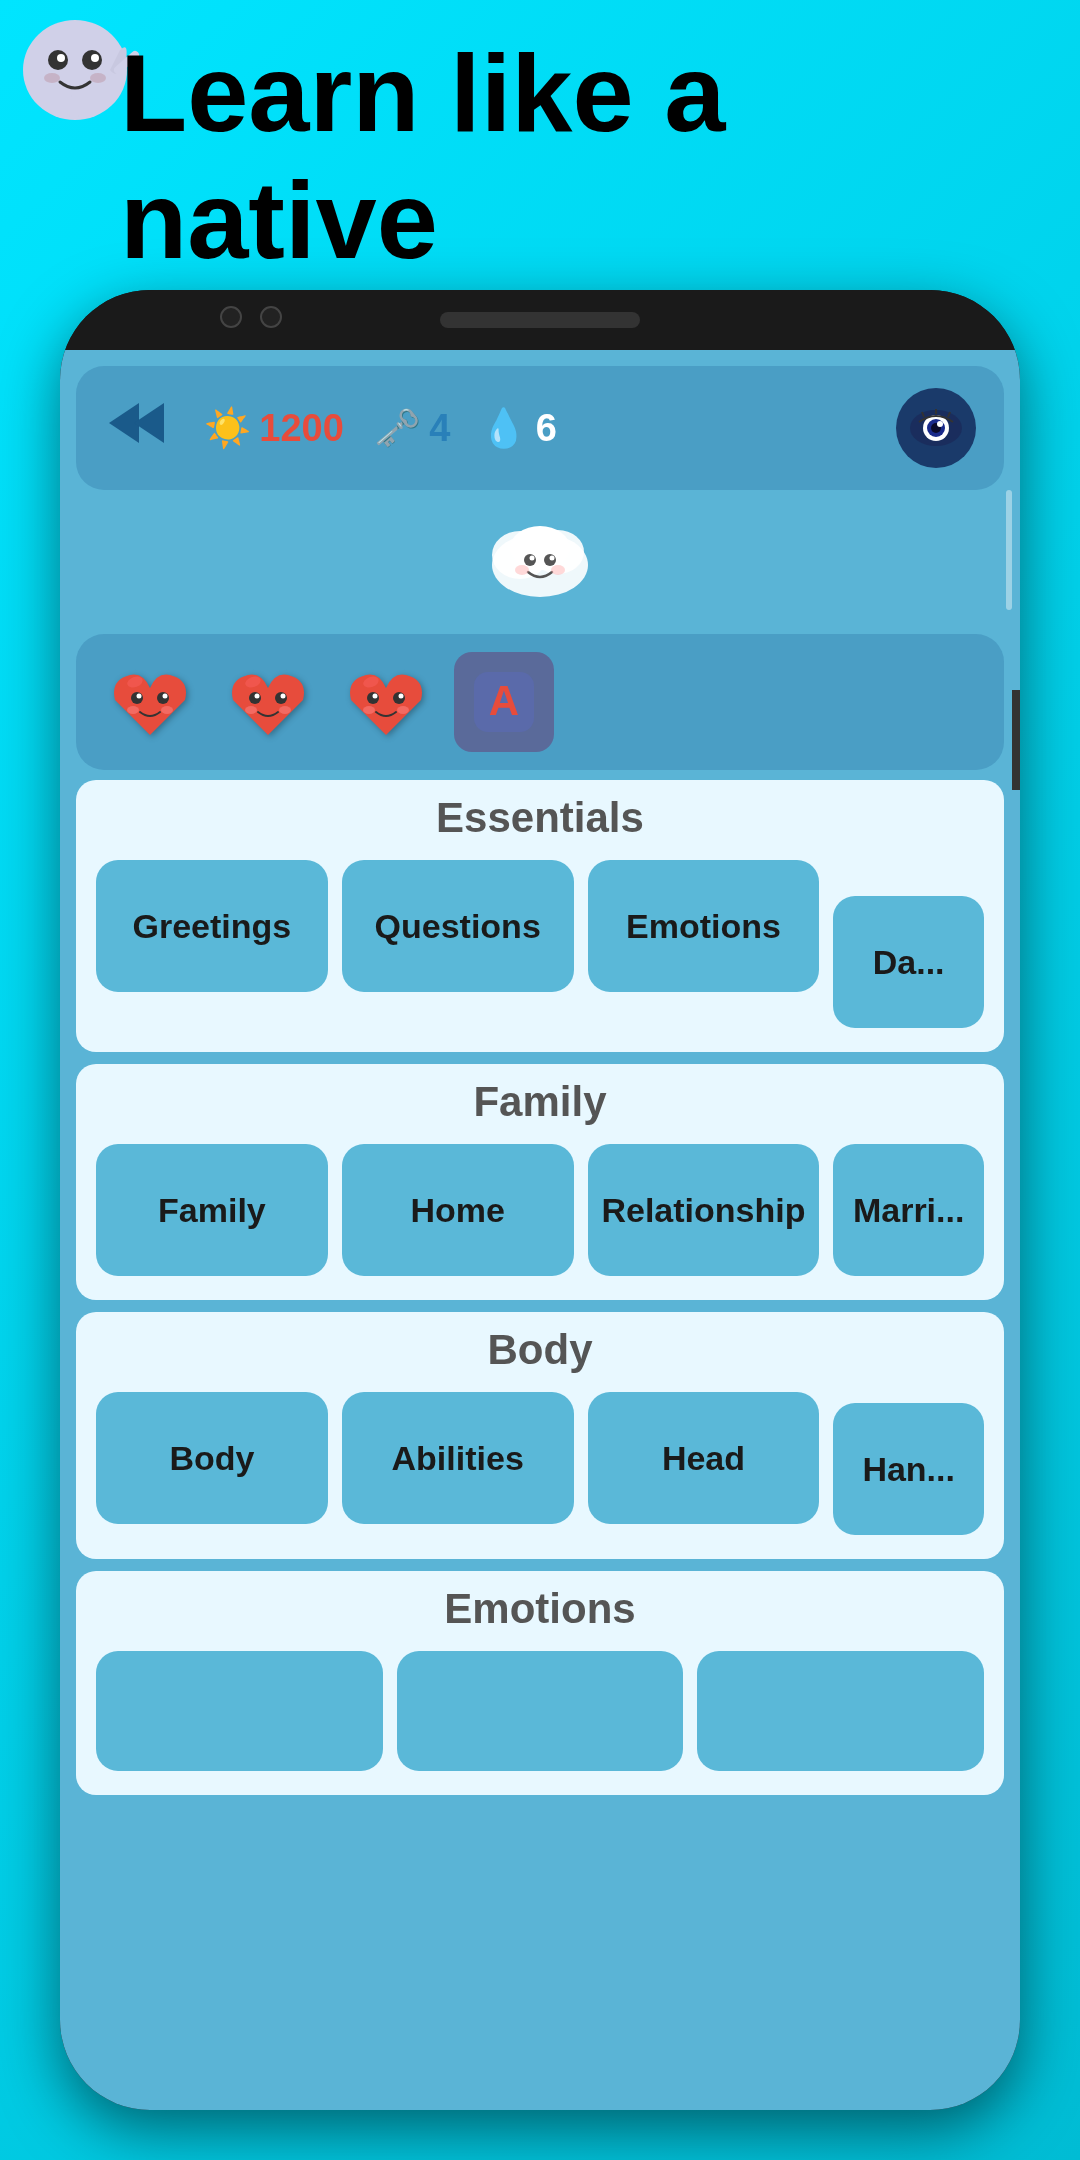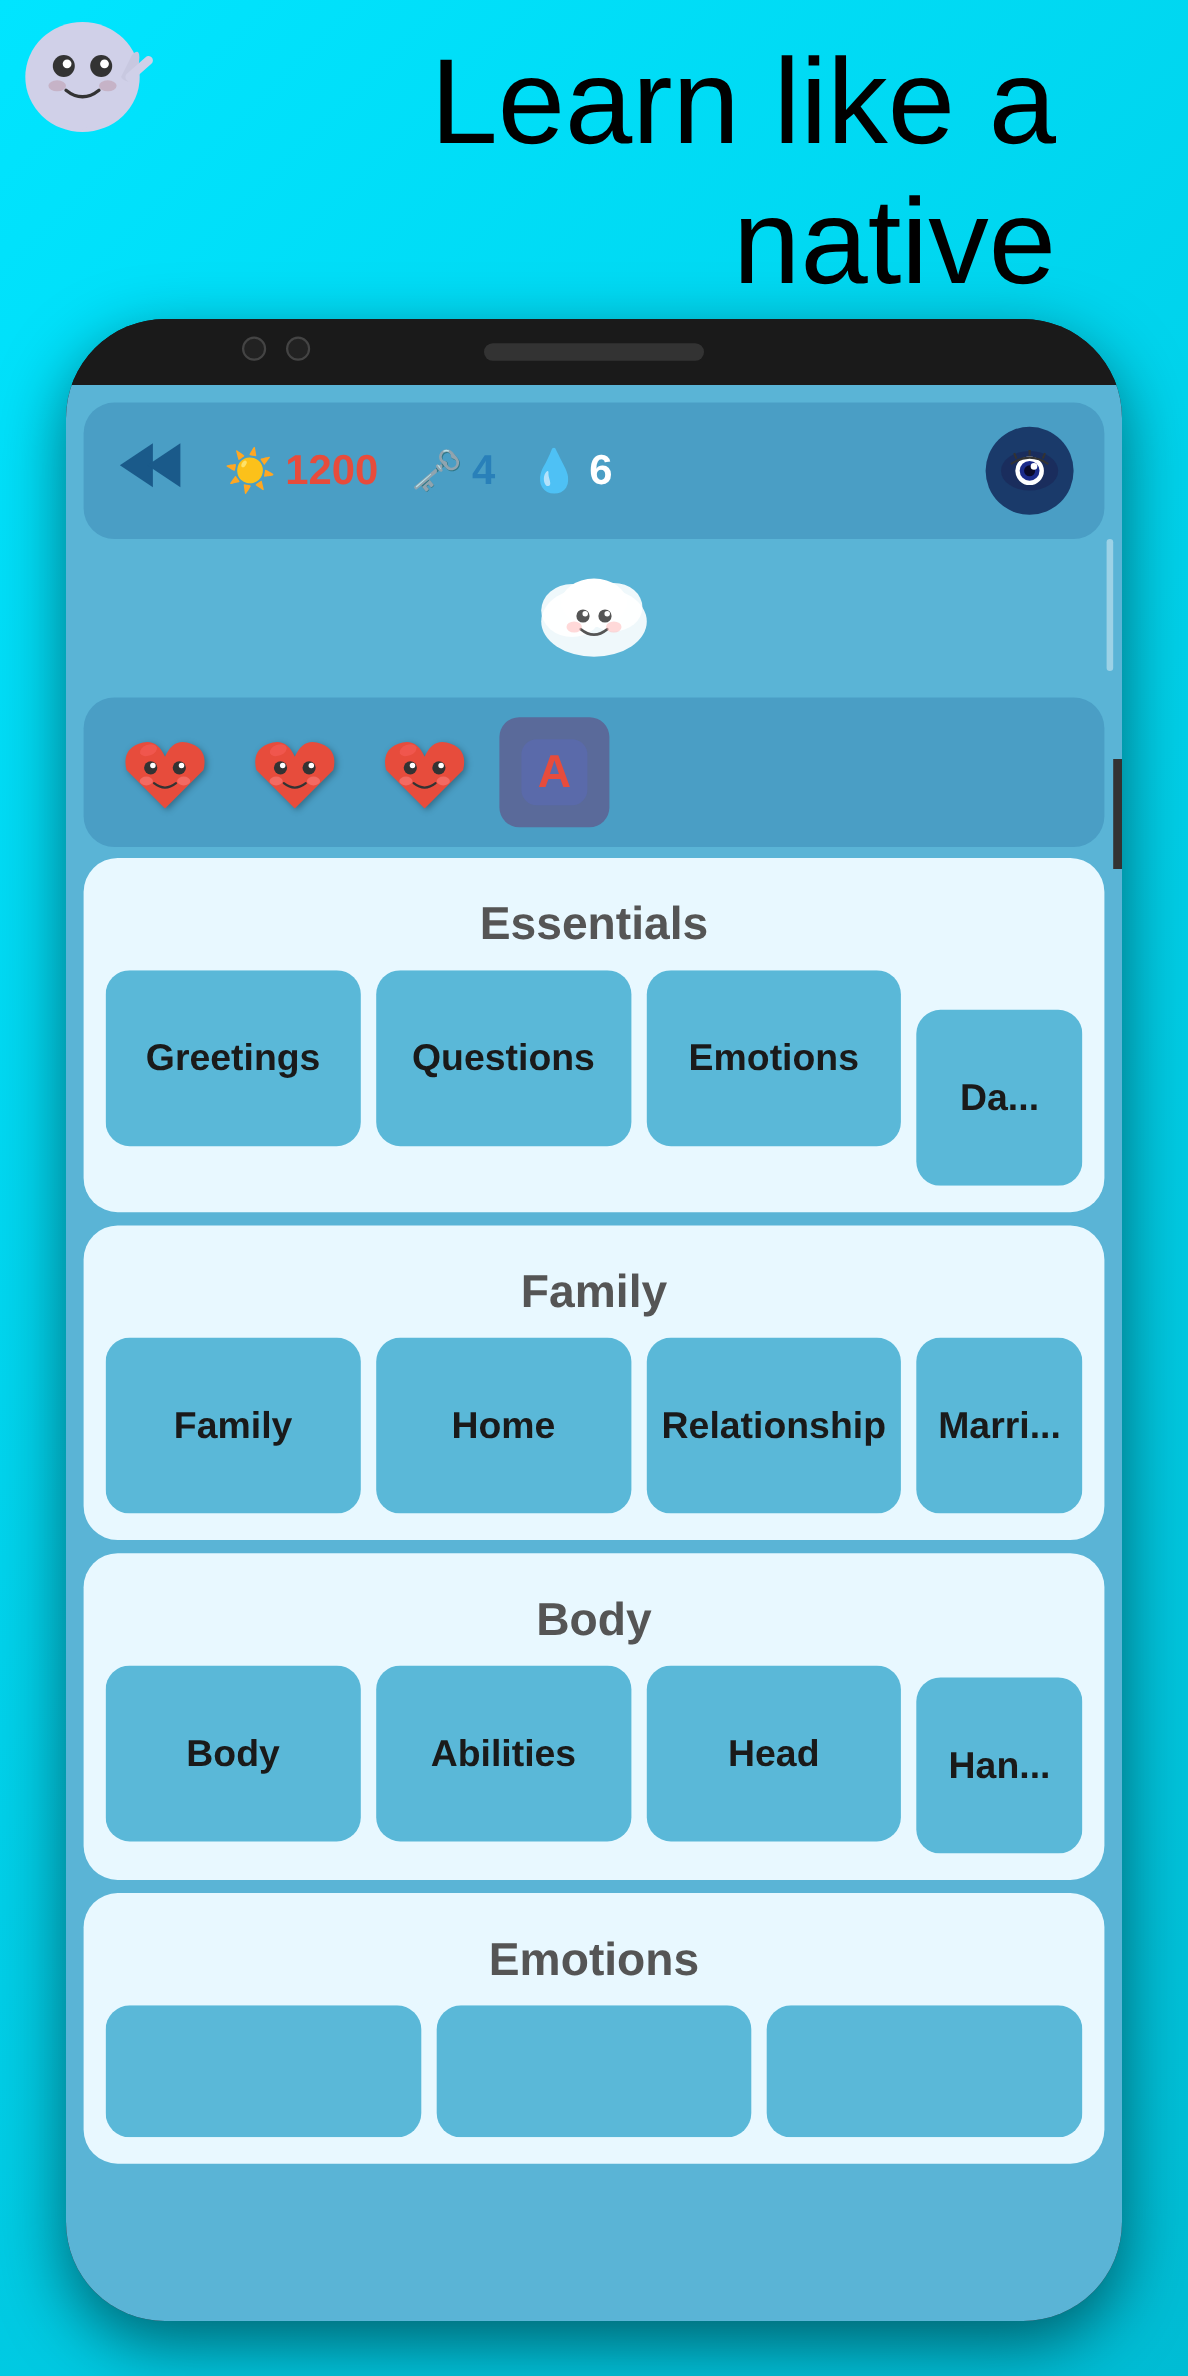--- a/index.html
+++ b/index.html
@@ -10,23 +10,23 @@
       font-family: 'Arial', sans-serif;
       overflow: hidden;
       position: relative;
     }
 
     
     .header-text {
       position: absolute;
       top: 30px;
       left: 0; right: 0;
-      text-align: right;
+      text-align: left;
       font-size: 110px;
-      font-weight: normal;
+      font-weight: bold;
       color: #000;
       line-height: 1.15;
       padding: 0 120px;
     }
 
     
     .mascot-topleft {
       position: absolute;
       top: 10px;
       left: 10px;
@@ -175,42 +175,42 @@
       justify-content: center;
       font-size: 58px;
       font-weight: bold;
       color: #e74c3c;
     }
 
     
     .category-section {
       background: #e8f8ff;
       margin: 0 16px 12px 16px;
-      border-radius: 31px;
-      padding: 36px 20px 24px;
+      border-radius: 20px;
+      padding: 14px 20px 24px;
     }
     .category-title {
       font-size: 42px;
       font-weight: bold;
       color: #555;
       text-align: center;
       margin-bottom: 18px;
     }
     .category-grid {
       display: flex;
       gap: 14px;
       overflow: hidden;
     }
     .category-item {
       flex: 1;
       min-width: 0;
       background: #5ab8d8;
       border-radius: 22px;
       padding: 0;
-      height: 160px;
+      height: 132px;
       display: flex;
       align-items: center;
       justify-content: center;
       font-size: 34px;
       font-weight: 600;
       color: #1a1a1a;
       text-align: center;
       cursor: pointer;
     }
     .category-item:last-child.partial {

